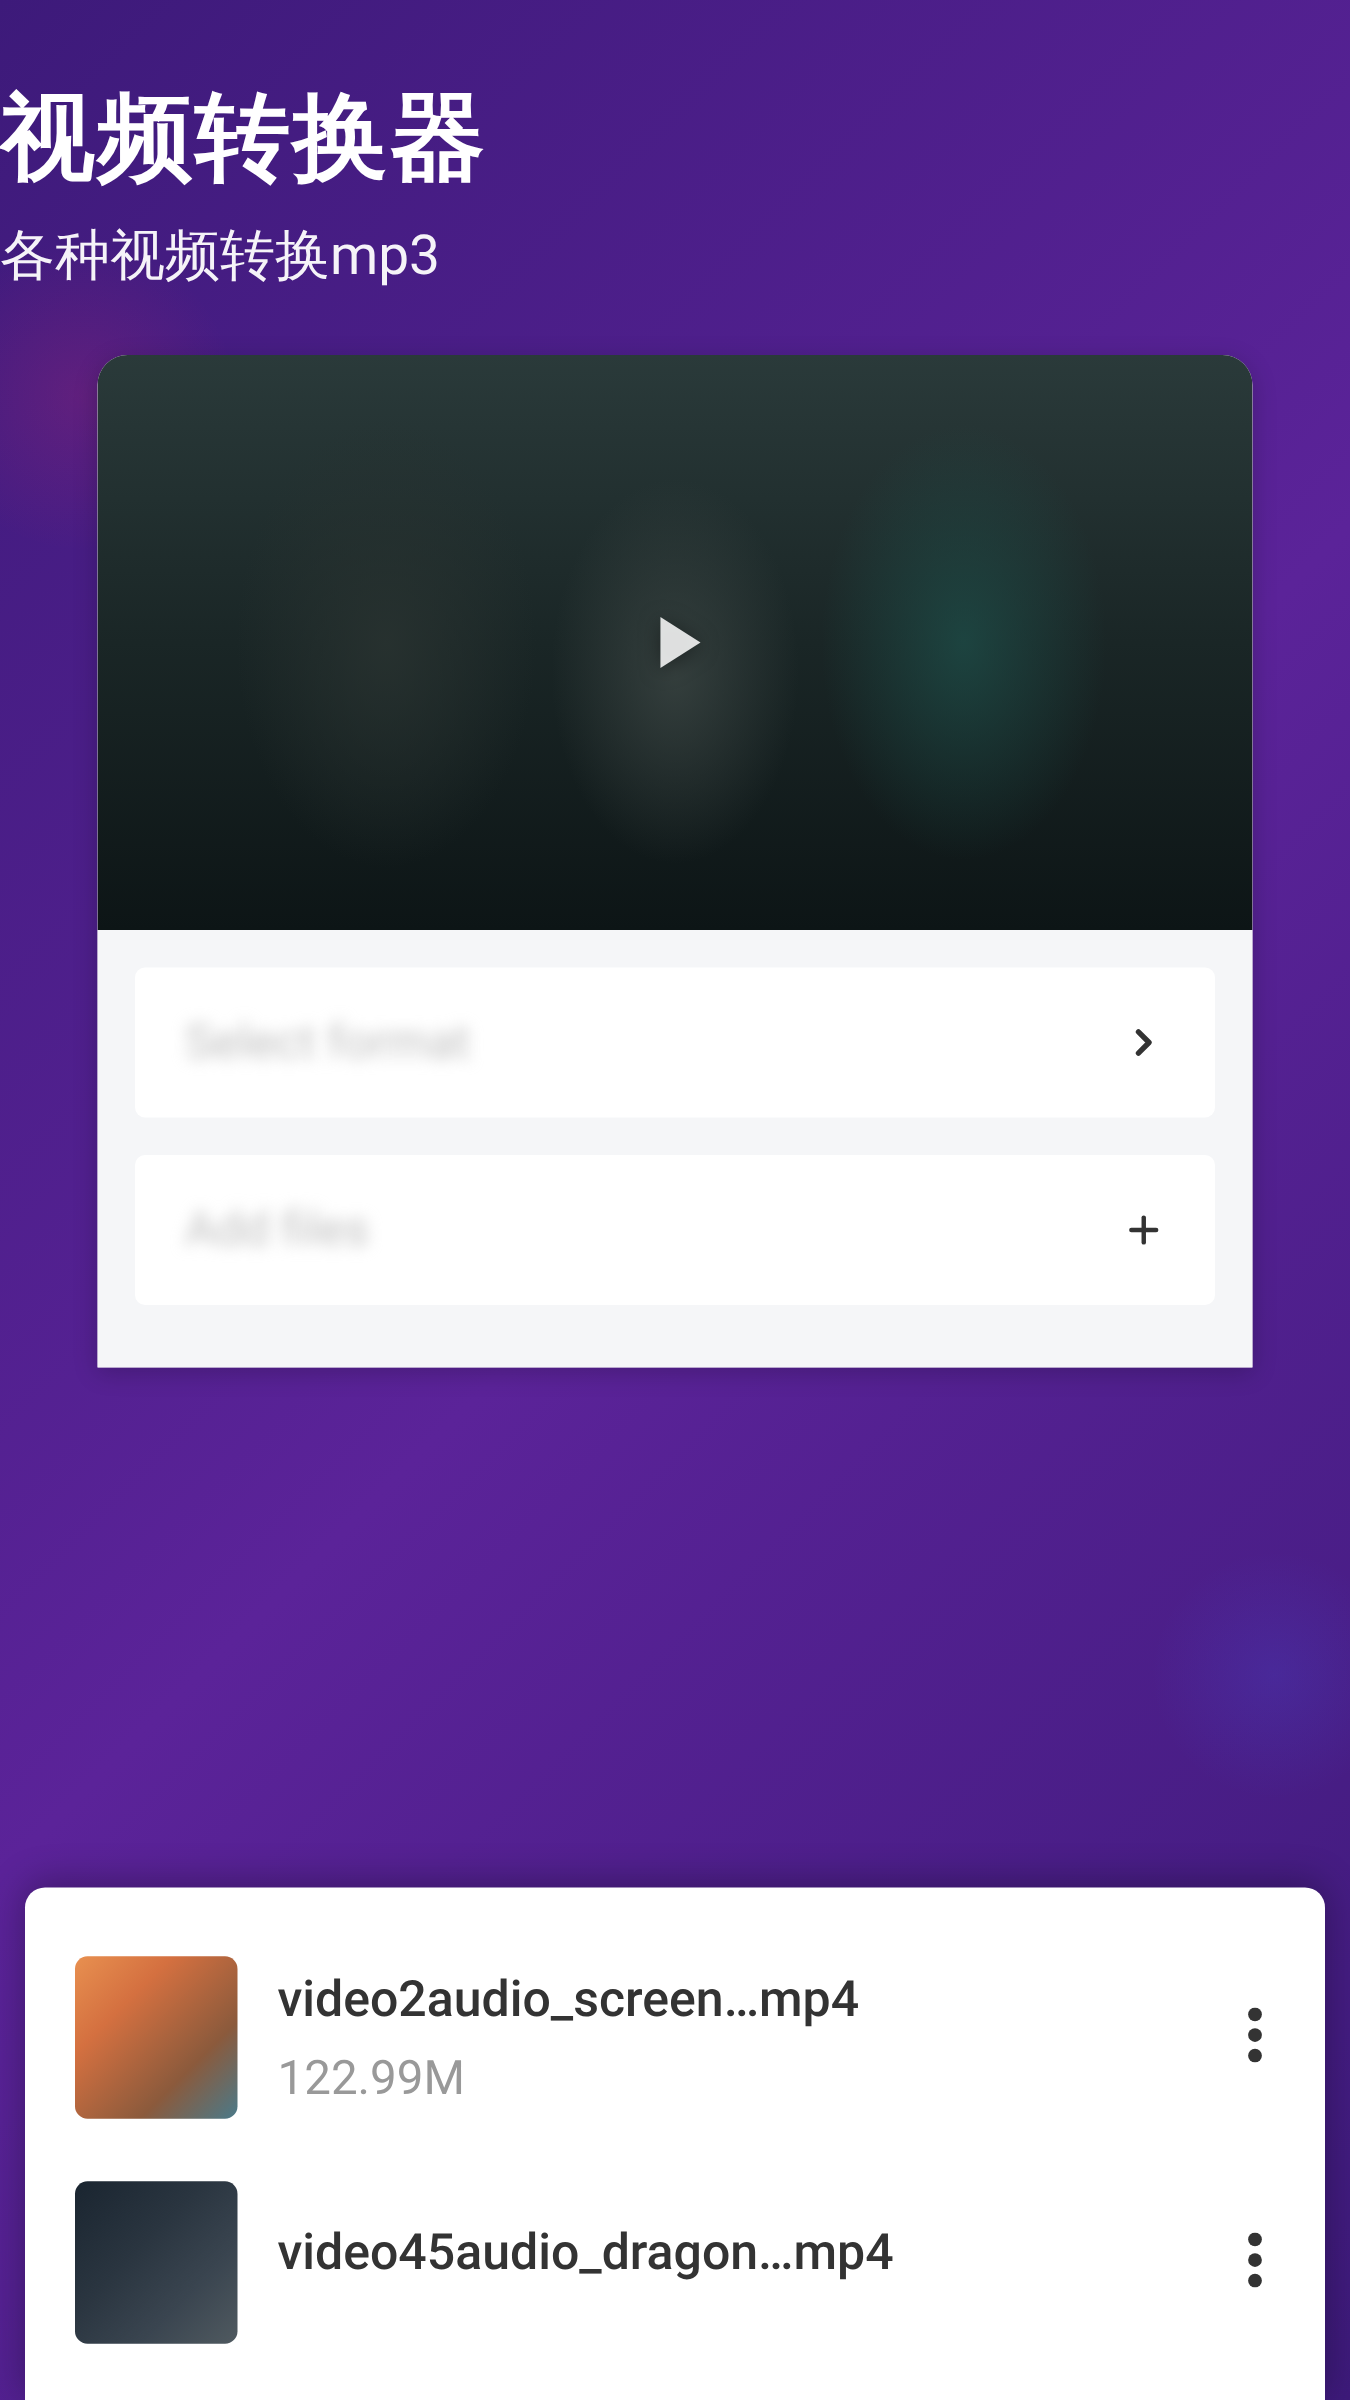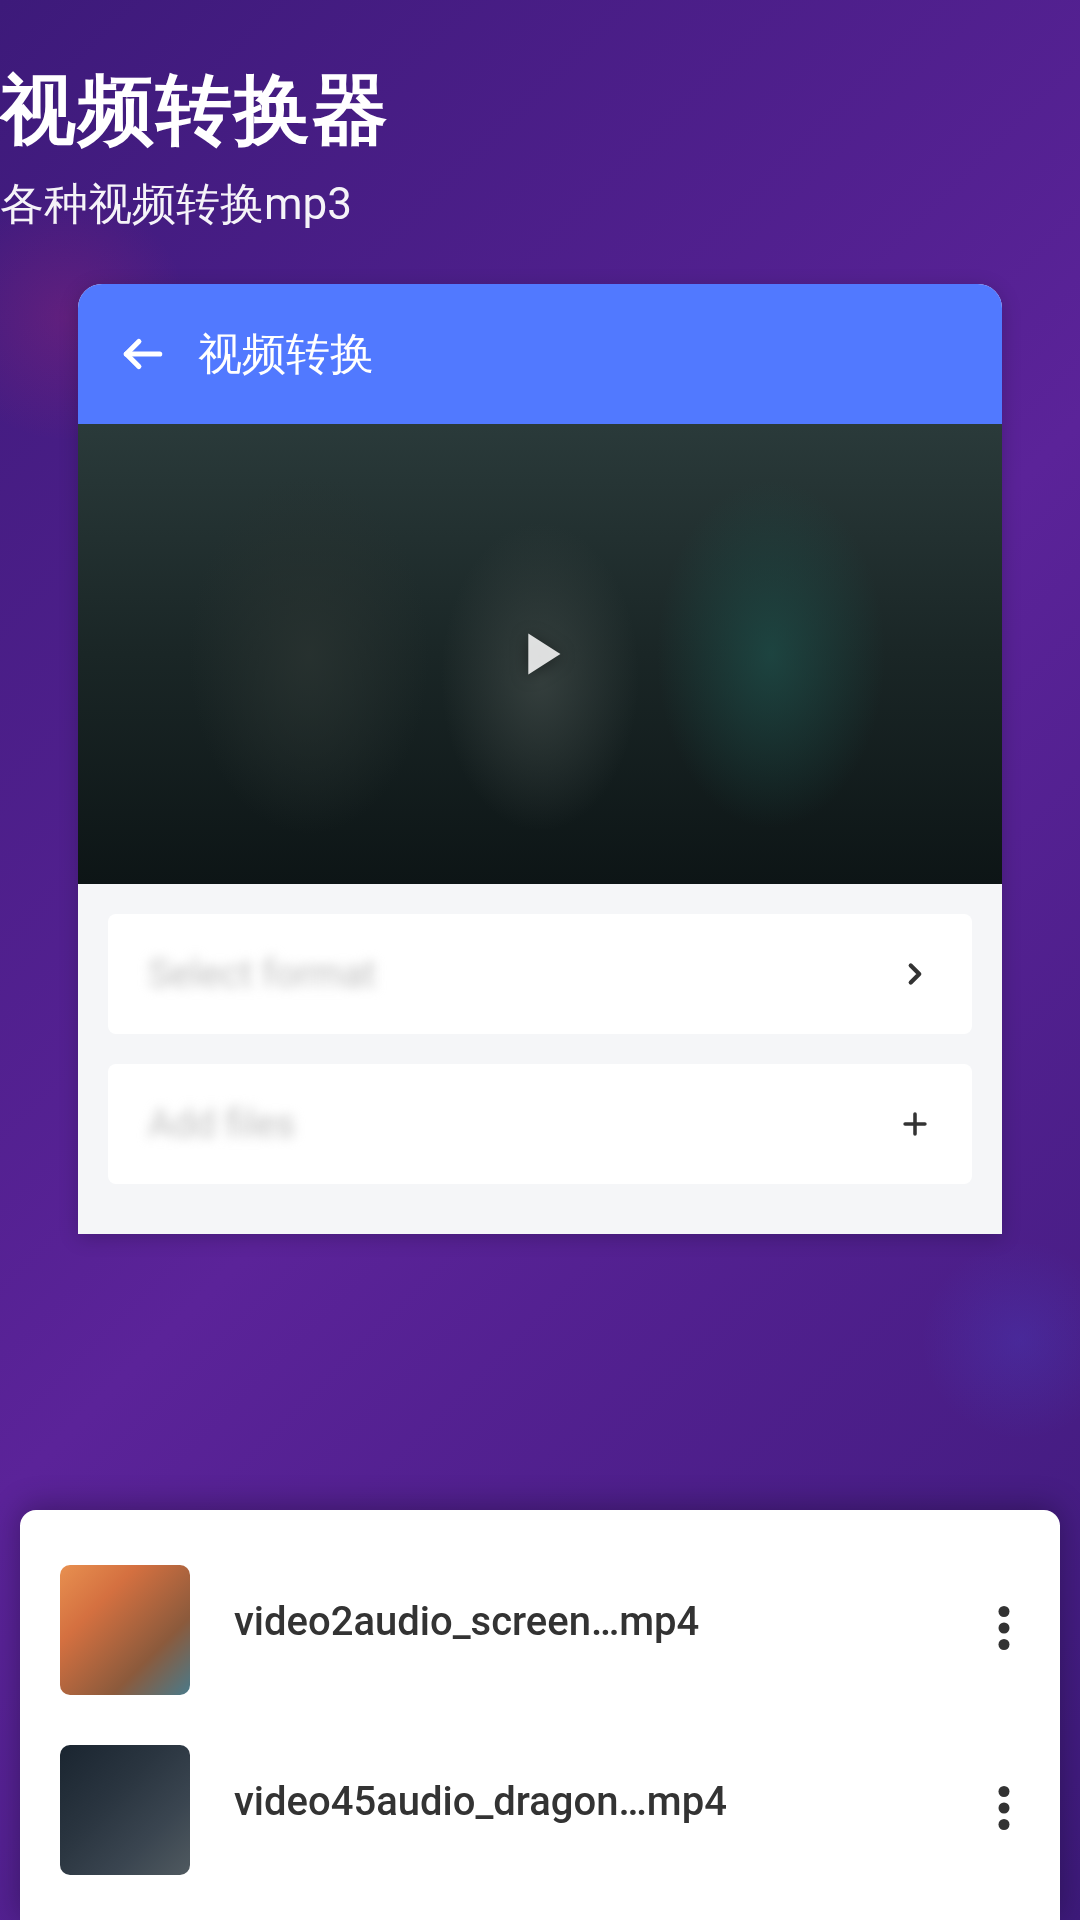--- a/index.html
+++ b/index.html
@@ -176,21 +176,21 @@
       border-radius: 16px 16px 0 0;
       box-shadow: 0 -4px 30px rgba(0,0,0,0.3);
       padding: 30px 0 20px 0;
       z-index: 10;
     }
     
     .file-item {
       display: flex;
       align-items: center;
       padding: 25px 40px;
-      gap: 44px;
+      gap: 32px;
     }
     
     .file-thumb {
       width: 130px;
       height: 130px;
       border-radius: 10px;
       flex-shrink: 0;
     }
     
     .thumb-1 {
@@ -231,29 +231,20 @@
 <body>
 
 <div class="bg-shapes"></div>
 
 <div class="header-section">
   <div class="main-title">视频转换器</div>
   <div class="subtitle">各种视频转换mp3</div>
 </div>
 
 <div class="card">
-  <div class="card-header">
-    <div class="back-button">
-      <svg width="50" height="50" viewBox="0 0 24 24" fill="none" stroke="#ffffff" stroke-width="2.5" stroke-linecap="round" stroke-linejoin="round">
-        <line x1="20" y1="12" x2="4" y2="12"></line>
-        <polyline points="10 18 4 12 10 6"></polyline>
-      </svg>
-    </div>
-    <div class="card-header-title">视频转换</div>
-  </div>
 
   <div class="video-preview">
     <div class="play-button">
       <svg width="70" height="70" viewBox="0 0 24 24" fill="rgba(255,255,255,0.85)">
         <path d="M8 5v14l11-7z"></path>
       </svg>
     </div>
   </div>
 
   <div class="options-area">
@@ -276,20 +267,21 @@
       </span>
     </div>
   </div>
 </div>
 
 <div class="file-list">
   <div class="file-item">
     <div class="file-thumb thumb-1"></div>
     <div class="file-info">
       <div class="file-name">video2audio_screen…mp4</div>
+      <div class="file-size">122.99M</div>
     </div>
     <div class="file-menu">
       <svg width="12" height="44" viewBox="0 0 6 24" fill="#333333">
         <circle cx="3" cy="3" r="3"></circle>
         <circle cx="3" cy="12" r="3"></circle>
         <circle cx="3" cy="21" r="3"></circle>
       </svg>
     </div>
   </div>
 

